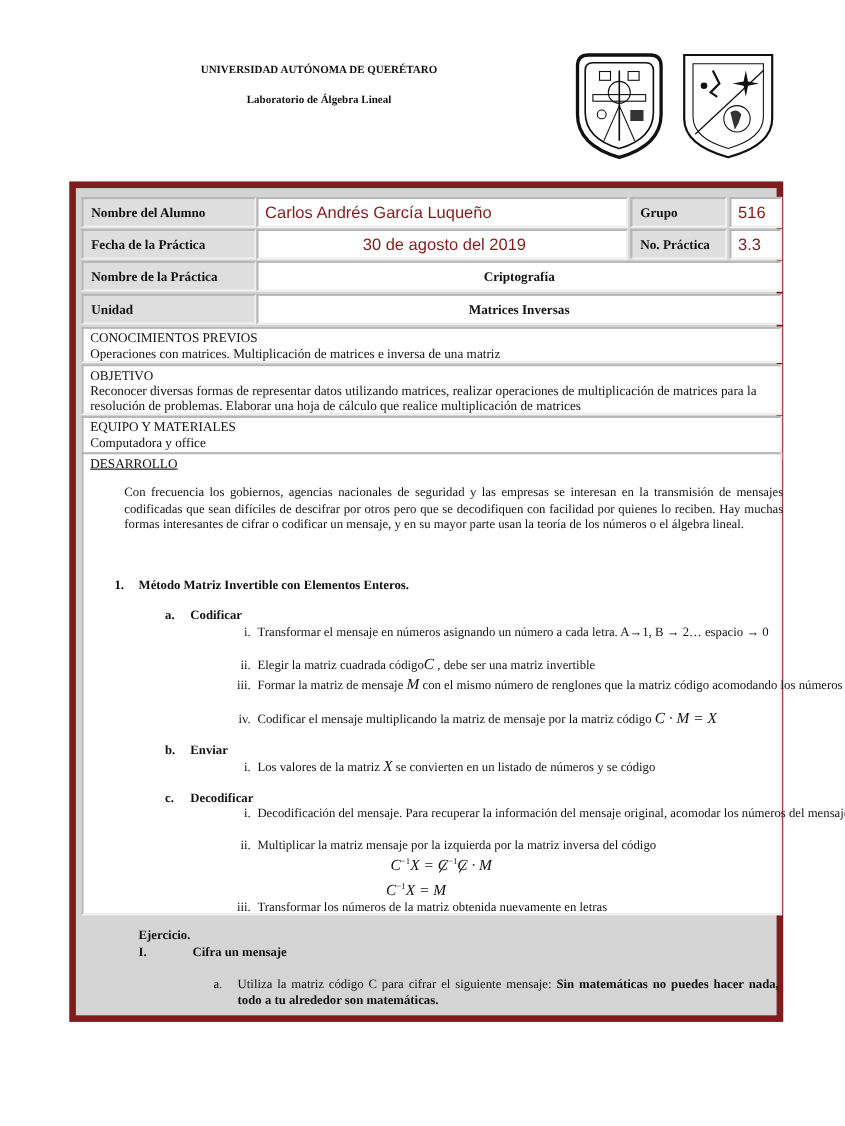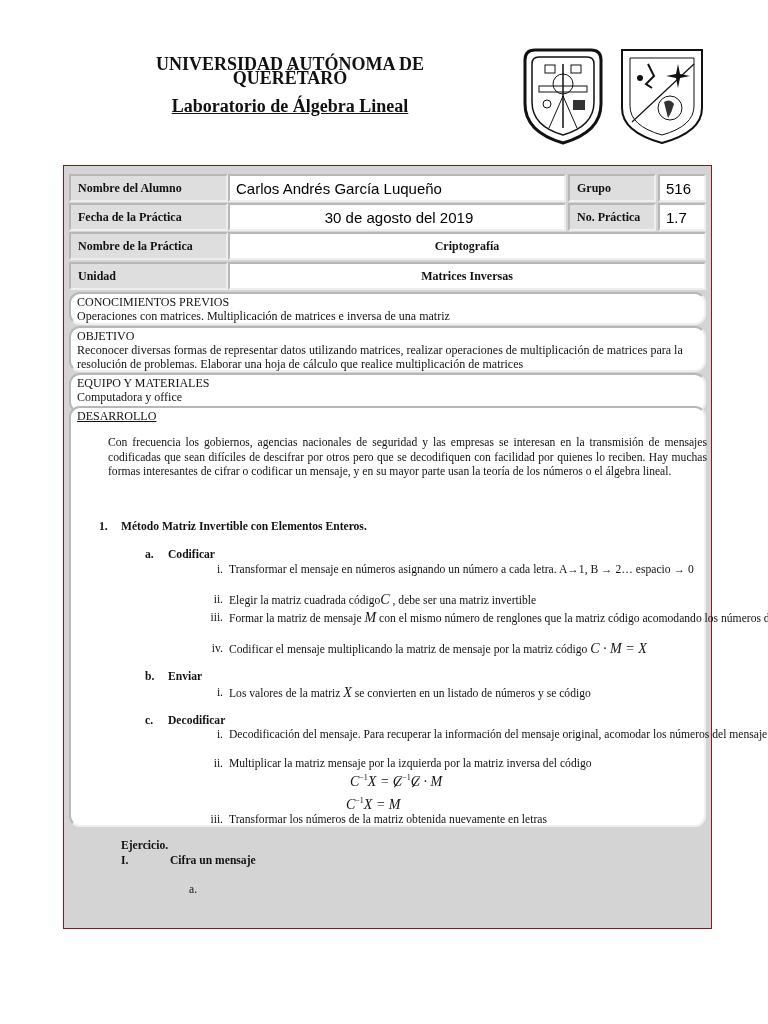--- a/index.html
+++ b/index.html
@@ -2,49 +2,49 @@
 <html><head>
 <meta charset="utf-8">
 <style>
   html, body { margin: 0; padding: 0; }
   body {
     width: 768px; height: 1024px; background: #ffffff; position: relative; overflow: hidden;
     font-family: "Liberation Serif", "DejaVu Serif", serif; color: #111;
   }
   .header-text {
     position: absolute; left: 100px; top: 57px; width: 380px; text-align: center;
-    font-weight: bold; font-size: 18px; line-height: 14px;
+    font-weight: bold; font-size: 10px; line-height: 14px;
   }
-  .header-text .lab { margin-top: 14px; text-decoration: underline; }
+  .header-text .lab { margin-top: 14px; }
   .logo { position: absolute; top: 46px; }
   .logo1 { left: 517px; width: 92px; height: 100px; }
   .logo2 { left: 618px; width: 88px; height: 100px; }
 
   .frame {
     position: absolute; left: 63px; top: 165px; width: 649px; height: 764px;
-    background: #d4d4d4; border: 1px solid #7f1d1d; box-sizing: border-box;
+    background: #d4d4d4; border: 6px solid #7f1d1d; box-sizing: border-box;
   }
   .cell {
     position: absolute; box-sizing: border-box; background: #fff;
     border: 2px solid #b7b7b7; border-right-color: #efefef; border-bottom-color: #efefef;
   }
   .cell.lab {
     background: #dedede; font-weight: bold; font-size: 12px;
     display: flex; align-items: center; padding-left: 7px;
   }
   .cell.val {
     display: flex; align-items: center; font-family: "Liberation Sans", "DejaVu Sans", sans-serif;
-    font-size: 15px; color: #000000; padding-left: 6px;
+    font-size: 15px; color: #7f1d1d; padding-left: 6px;
   }
   .cell.val.center { justify-content: center; padding-left: 4px; }
   .cell.serif-center {
     display: flex; align-items: center; justify-content: center;
     font-weight: bold; font-size: 12px;
   }
-  .cell.block { font-size: 12px; line-height: 14px; padding: 1px 6px; border-radius: 11px; }
+  .cell.block { font-size: 12px; line-height: 14px; padding: 1px 6px; }
   .para { position: absolute; left: 37px; width: 599px; text-align: justify; font-size: 11.6px; line-height: 14.5px; }
   .abs { position: absolute; white-space: nowrap; font-size: 11.6px; }
   .bold { font-weight: bold; }
   .roman { position: absolute; width: 30px; text-align: right; }
   .item { position: absolute; width: 490px; text-align: justify; font-size: 11.6px; line-height: 14.5px; }
   .math { font-family: "Liberation Serif", "DejaVu Serif", serif; font-style: italic; font-size: 14px; }
   .eq { position: absolute; font-style: italic; font-size: 14px; white-space: nowrap; }
   sup { font-size: 8px; font-style: normal; }
   .strike { position: relative; display: inline-block; }
   .strike::after { content: ""; position: absolute; left: -1px; right: -1px; top: 50%; border-top: 1px solid #111; transform: rotate(-55deg); }
@@ -85,21 +85,21 @@
 <div class="frame">
 
   <div class="cell lab" style="left:5px; top:8px; width:159px; height:28px;">Nombre del Alumno</div>
   <div class="cell val" style="left:164px; top:8px; width:338px; height:28px;">Carlos Andrés García Luqueño</div>
   <div class="cell lab" style="left:504px; top:8px; width:88px; height:28px;">Grupo</div>
   <div class="cell val" style="left:594px; top:8px; width:48px; height:28px;">516</div>
 
   <div class="cell lab" style="left:5px; top:37px; width:159px; height:28px;">Fecha de la Práctica</div>
   <div class="cell val center" style="left:164px; top:37px; width:338px; height:28px;">30 de agosto del 2019</div>
   <div class="cell lab" style="left:504px; top:37px; width:88px; height:28px;">No. Práctica</div>
-  <div class="cell val" style="left:594px; top:37px; width:48px; height:28px;">1.7</div>
+  <div class="cell val" style="left:594px; top:37px; width:48px; height:28px;">3.3</div>
 
   <div class="cell lab" style="left:5px; top:66px; width:159px; height:28px;">Nombre de la Práctica</div>
   <div class="cell serif-center" style="left:164px; top:66px; width:478px; height:28px;">Criptografía</div>
 
   <div class="cell lab" style="left:5px; top:96px; width:159px; height:28px;">Unidad</div>
   <div class="cell serif-center" style="left:164px; top:96px; width:478px; height:28px;">Matrices Inversas</div>
 
   <div class="cell block" style="left:5px; top:126px; width:637px; height:33px;">
     <div>CONOCIMIENTOS PREVIOS</div>
     <div>Operaciones con matrices.  Multiplicación de matrices e inversa de una matriz</div>
@@ -167,14 +167,15 @@
     <div class="abs" style="left:122px; top:405px;">
       <span class="roman" style="left:0; top:0;">iii.</span>
       <span class="item" style="left:36px; top:0;">Transformar los números de la matriz obtenida nuevamente en letras</span>
     </div>
 
     <div class="abs bold" style="left:50px; top:431px;">Ejercicio.</div>
     <div class="abs bold" style="left:50px; top:446px;">I.</div>
     <div class="abs bold" style="left:99px; top:446px;">Cifra un mensaje</div>
 
     <div class="abs" style="left:118px; top:475px;">a.</div>
+    <div class="item" style="left:140px; top:475px; width:492px;"><span>Utiliza la matriz código C para cifrar el siguiente mensaje: </span><span class="bold">Sin matemáticas no puedes hacer nada, todo a tu alrededor son matemáticas.</span></div>
   </div>
 </div>
 
 </body></html>

